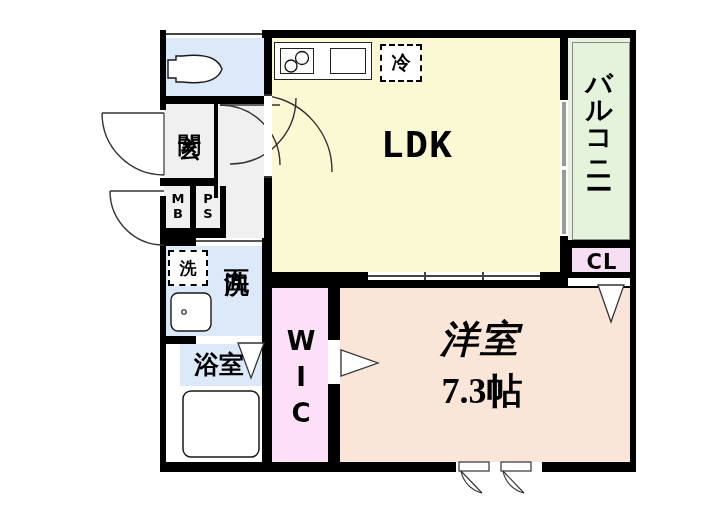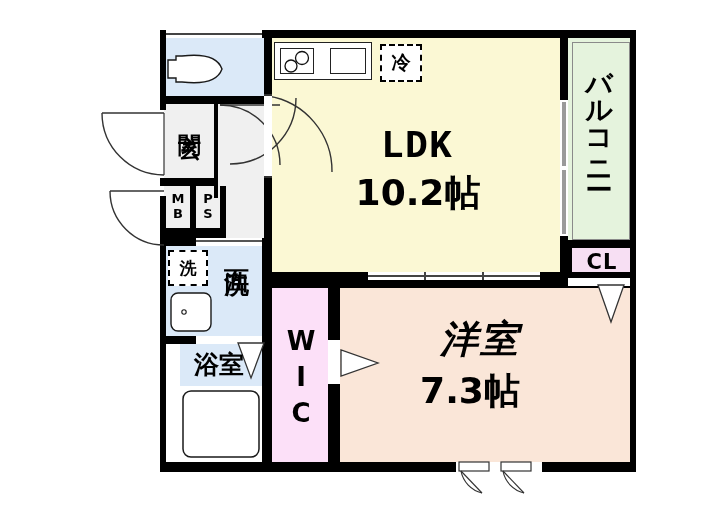--- a/index.html
+++ b/index.html
@@ -222,24 +222,23 @@
 
   <div class="abs r-white" style="left:368px;top:272px;width:172px;height:8px;"></div>
   <div class="abs" style="left:368px;top:275px;width:172px;height:2px;background:#444;"></div>
   <div class="abs" style="left:424px;top:272px;width:2px;height:8px;background:#444;"></div>
   <div class="abs" style="left:482px;top:272px;width:2px;height:8px;background:#444;"></div>
 
   <div class="abs r-white" style="left:166px;top:30px;width:96px;height:8px;"></div>
   <div class="abs" style="left:166px;top:33px;width:96px;height:2px;background:#444;"></div>
 
   <div class="label t-ldk ctr" style="left:352px;top:126px;width:130px;height:42px;font-family:Liberation Mono, monospace;">LDK</div>
-  <div class="label t-ldknum ctr" style="left:338px;top:172px;width:160px;height:42px;">10.2帖</div>
 
   <div class="label t-bed ctr" style="left:420px;top:318px;width:120px;height:42px;font-style:italic;">洋室</div>
-  <div class="label t-bednum ctr" style="left:400px;top:370px;width:140px;height:42px;">7.3帖</div>
+  <div class="label t-bednum ctr" style="left:412px;top:370px;width:140px;height:42px;font-family:Liberation Serif, serif;">7.3帖</div>
 
   <div class="vlabel t-jp22" style="left:586px;top:52px;">バルコニー</div>
 
   <div class="vlabel t-wic" style="left:288px;top:326px;letter-spacing:6px;">WIC</div>
 
   <div class="label t-cl ctr" style="left:576px;top:248px;width:52px;height:28px;">CL</div>
 
   <div class="vlabel t-genkan" style="left:178px;top:116px;">玄関</div>
 
   <div class="vlabel t-jp20" style="left:224px;top:250px;">洗面</div>

